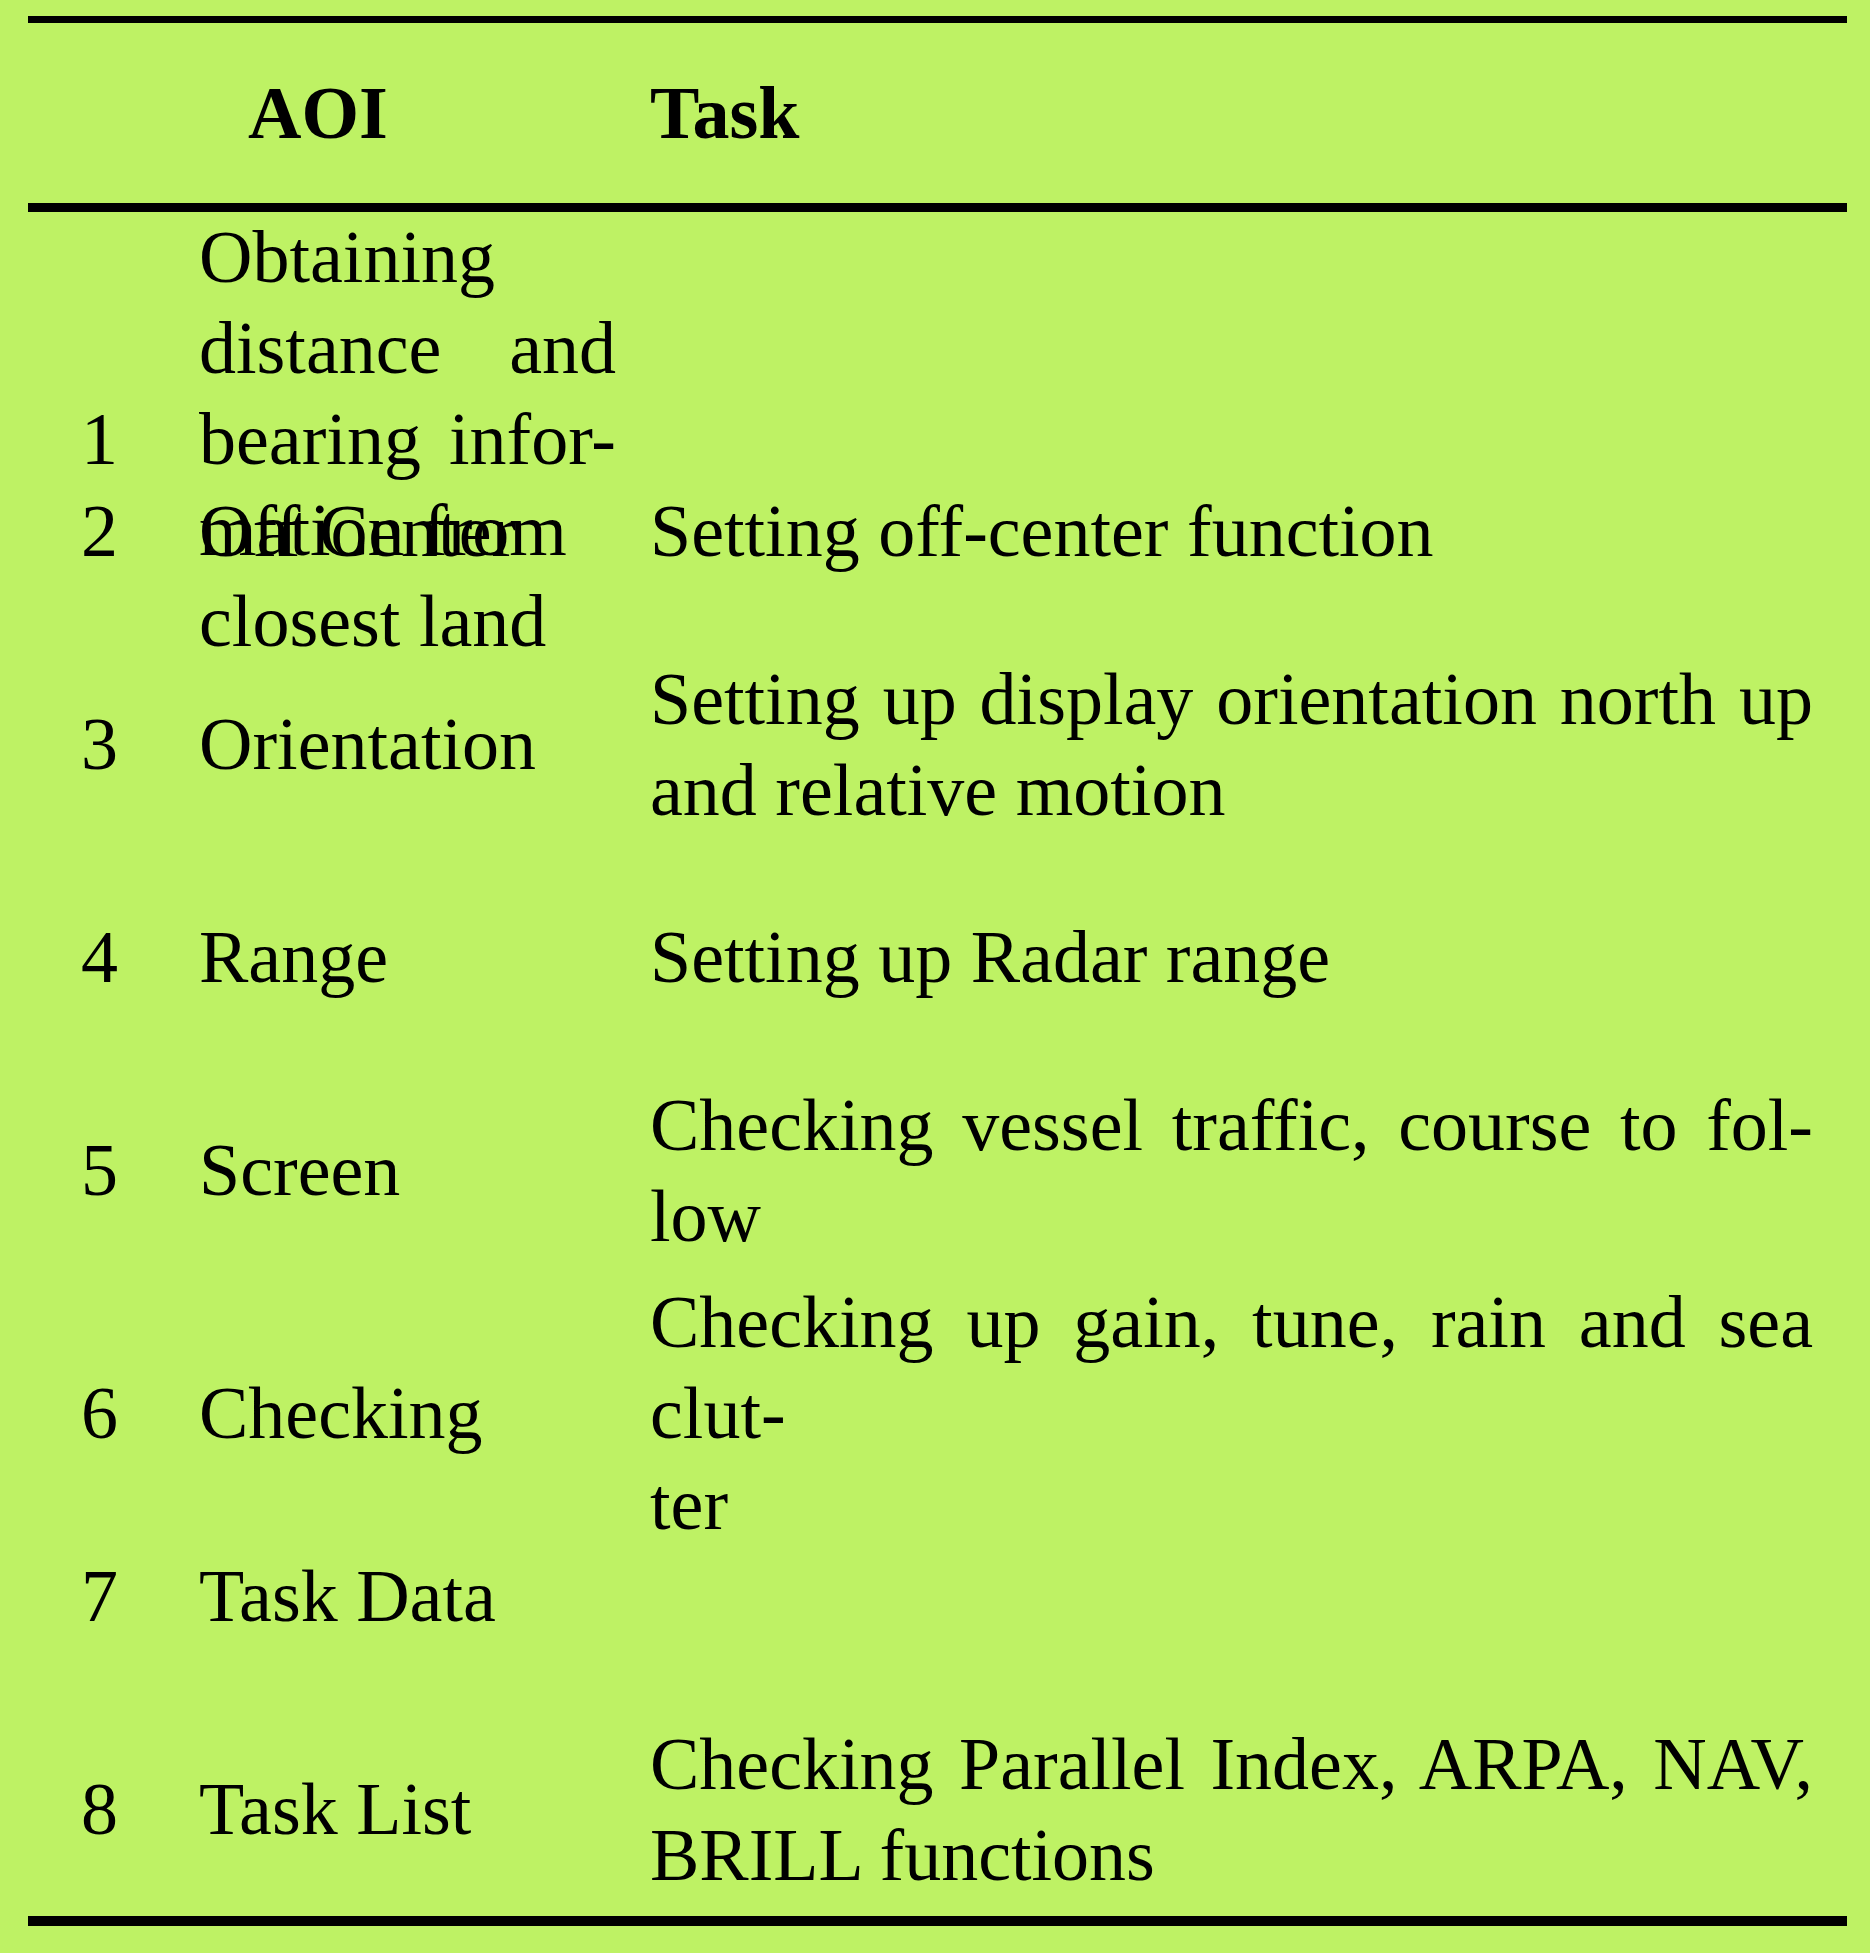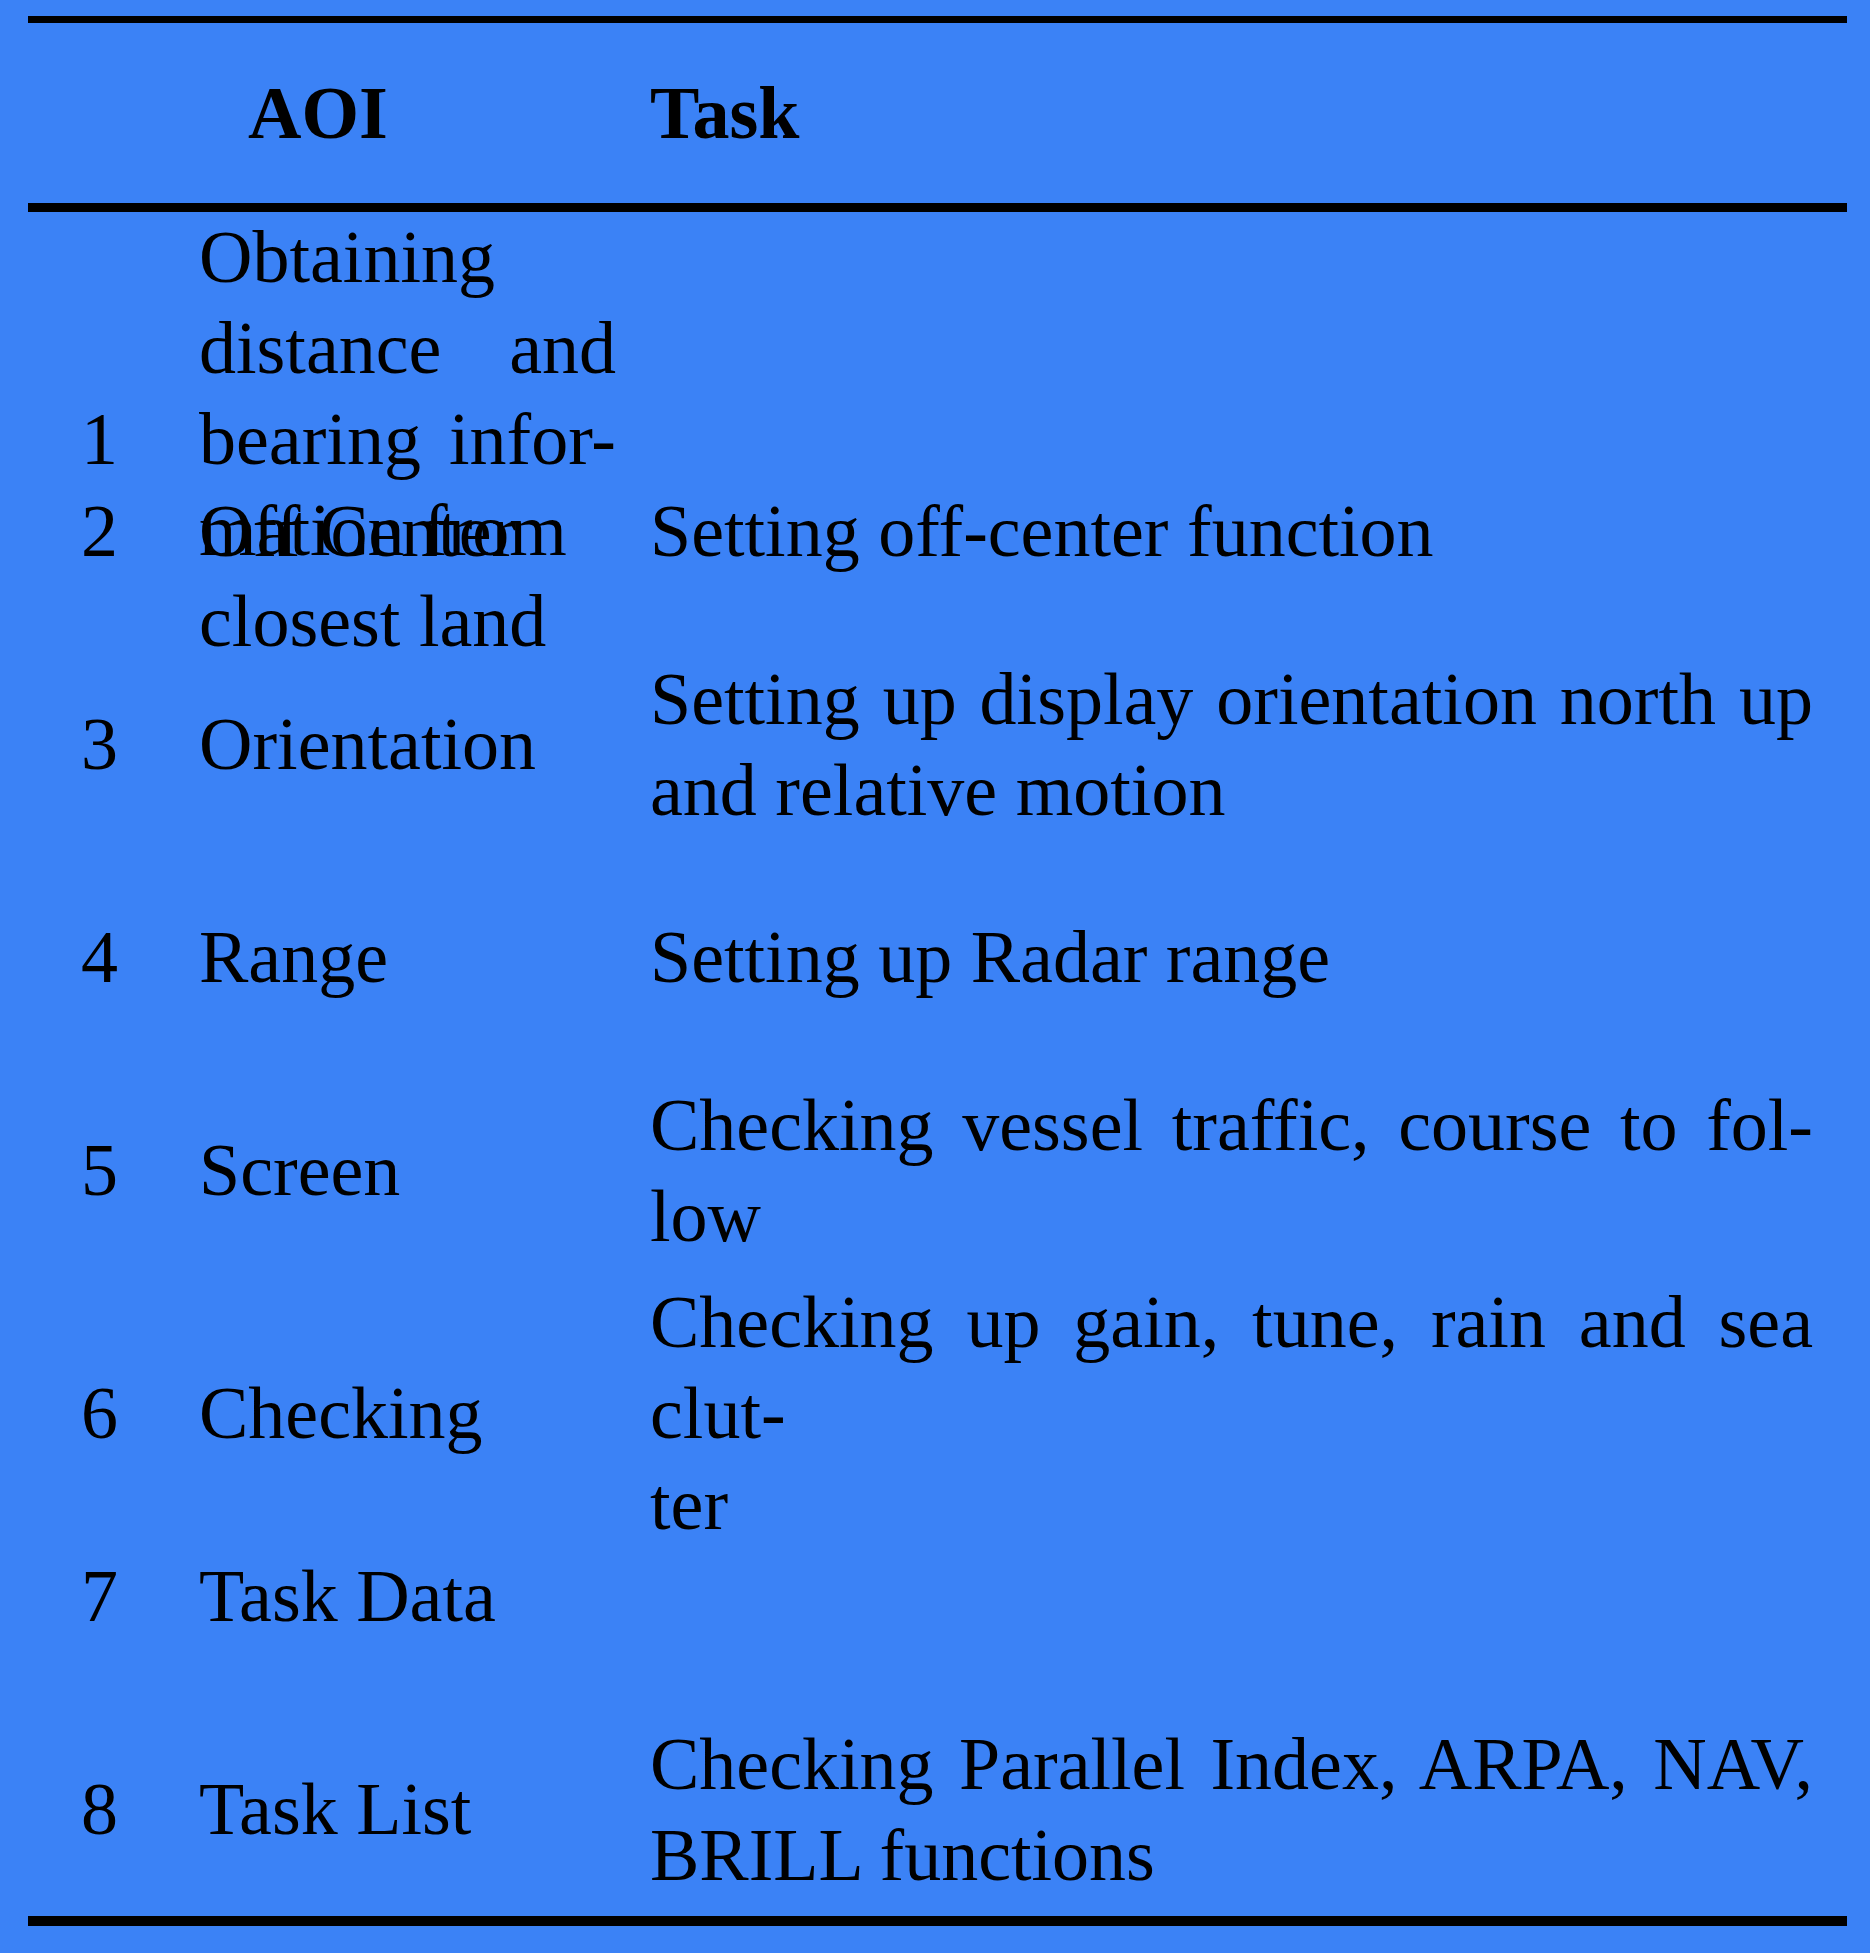--- a/index.html
+++ b/index.html
@@ -4,21 +4,21 @@
 <style>
   html, body {
     margin: 0;
     padding: 0;
     background: #ffffff;
   }
   .page {
     position: relative;
     width: 1870px;
     height: 1953px;
-    background: #3b82f6;
+    background: #bef264;
     color: #000000;
     font-family: "Liberation Serif", serif;
     font-size: 74px;
     line-height: 91px;
     overflow: hidden;
   }
   .inner {
     margin: 15.7px 22.5px 0 28px;
     width: 1819px;
   }

